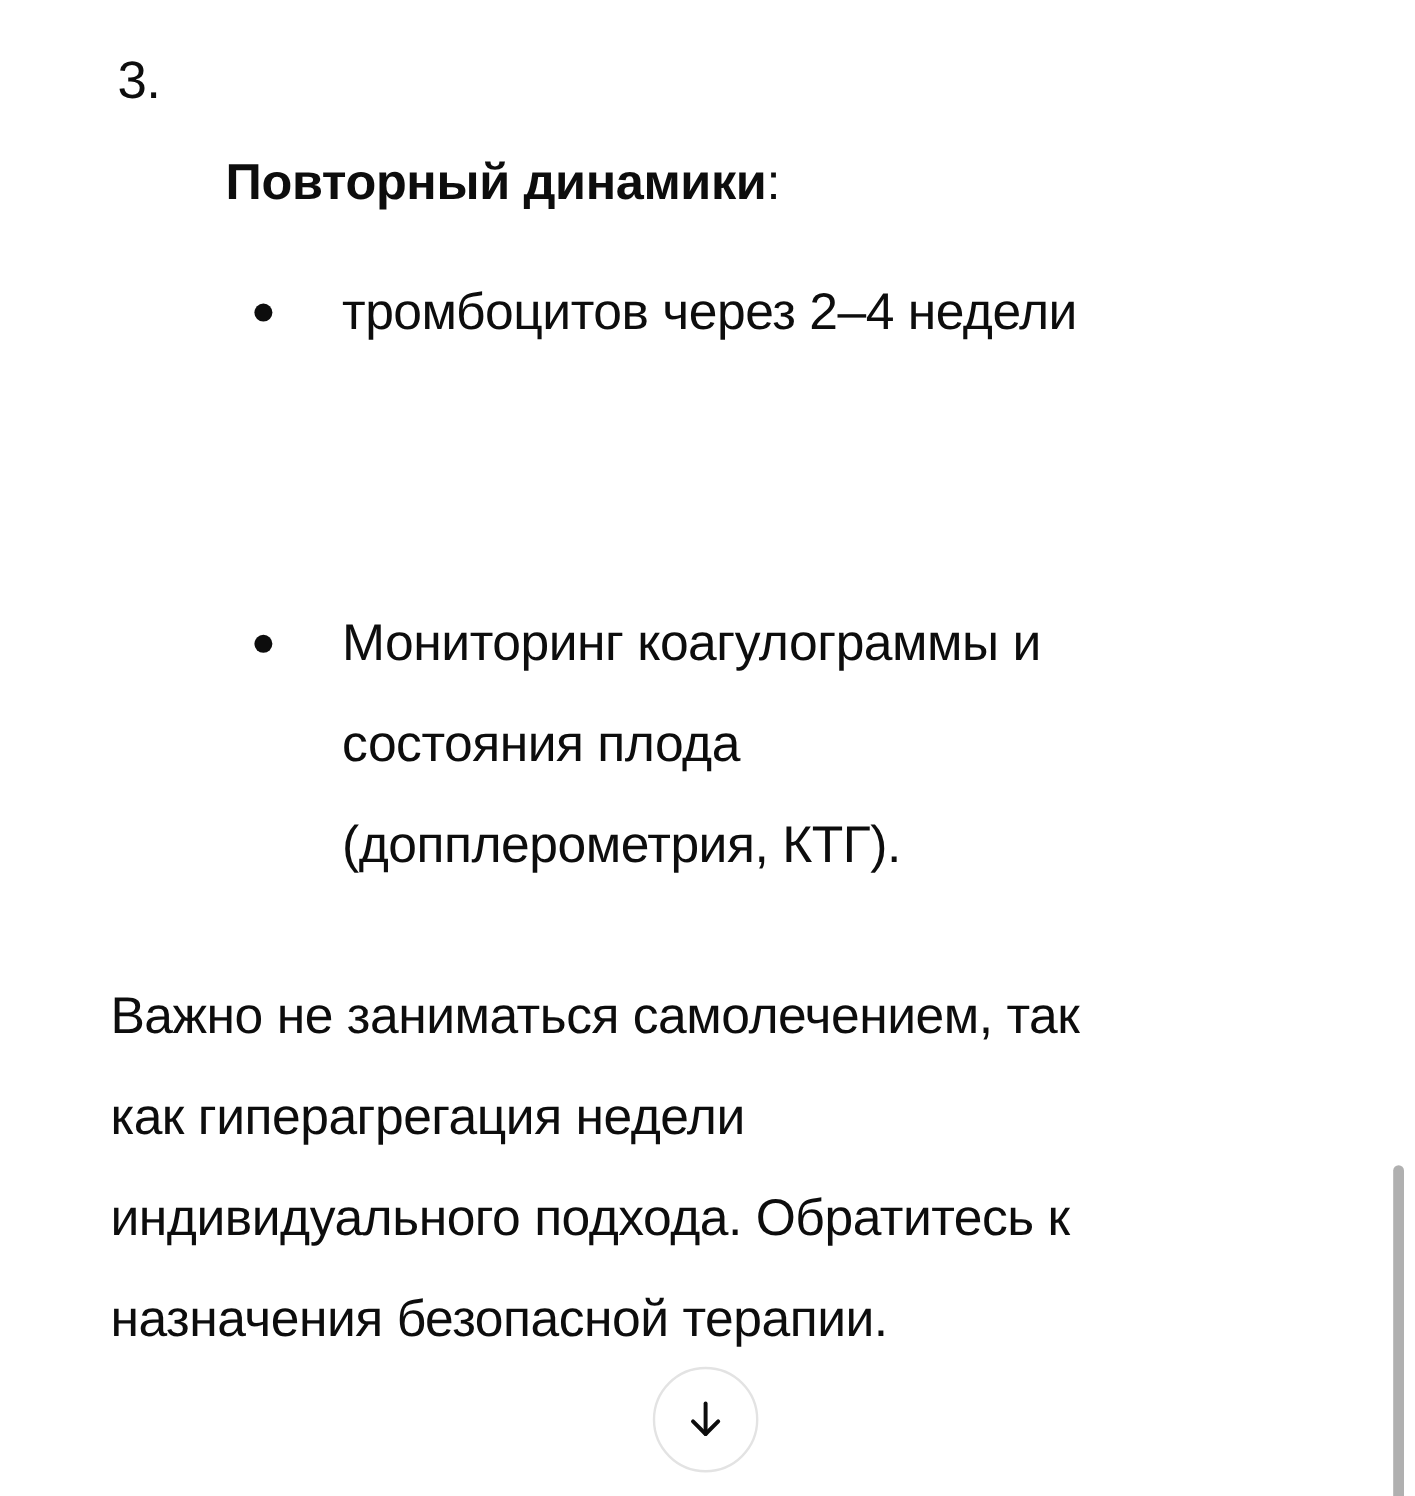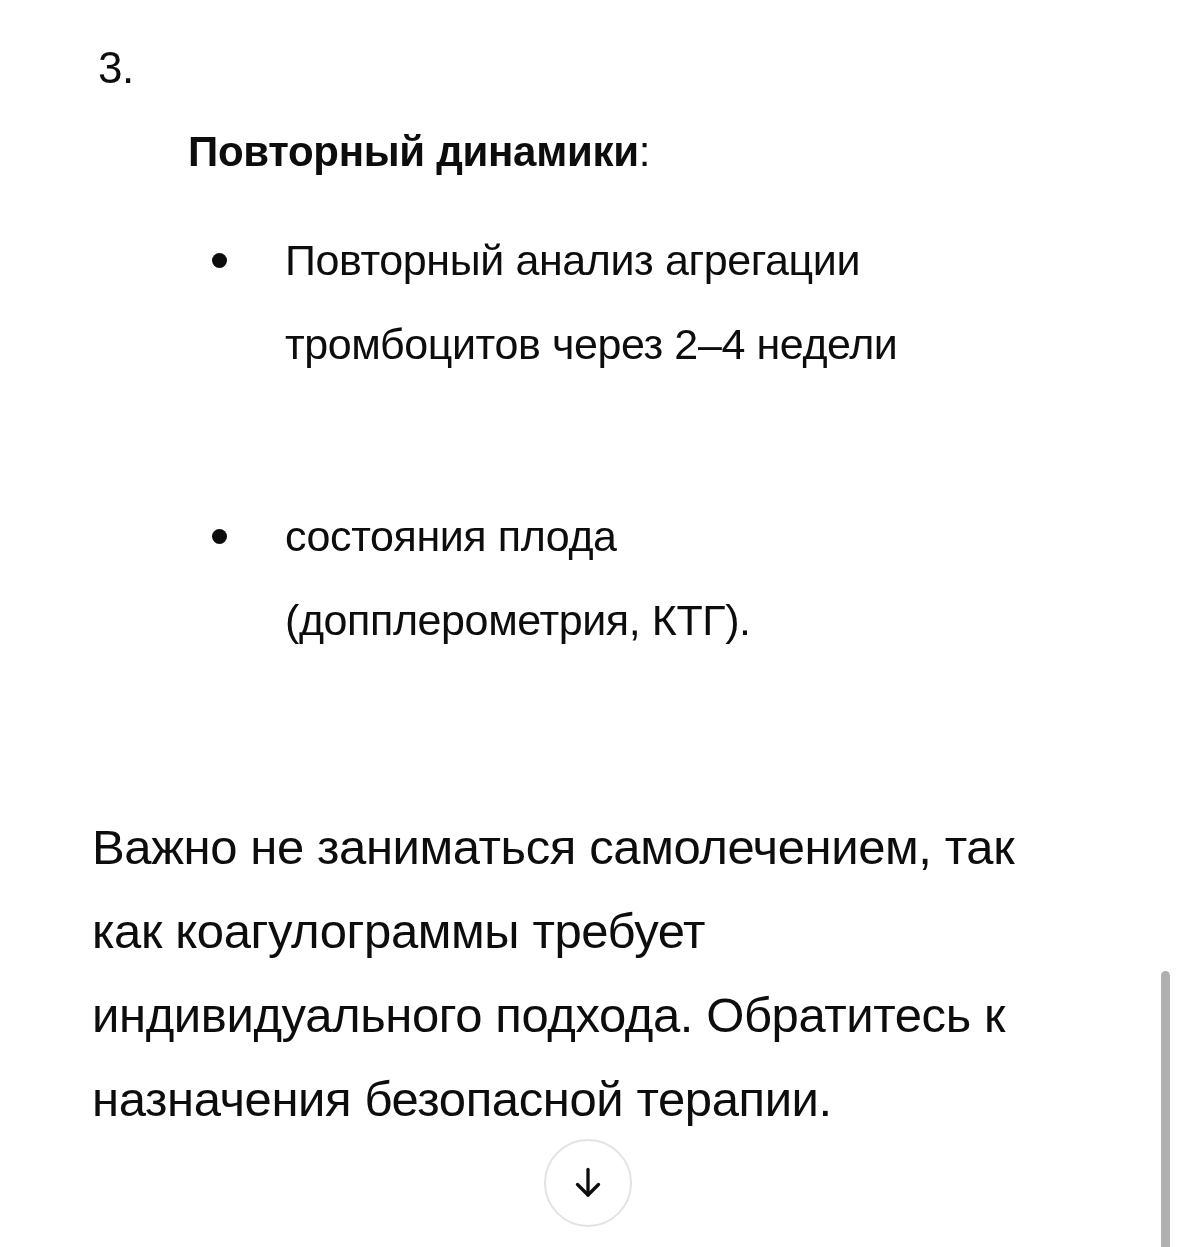--- a/index.html
+++ b/index.html
@@ -73,21 +73,21 @@
     }
     .bullet-text span {
       display: block;
       white-space: nowrap;
     }
     .paragraph {
       position: absolute;
       left: 92px;
       top: 805px;
       width: 1000px;
-      font-size: 49px;
+      font-size: 43px;
       line-height: 84px;
       letter-spacing: -0.4px;
     }
     .paragraph span {
       display: block;
       white-space: nowrap;
     }
     .scroll-down-button {
       position: absolute;
       left: 544px;
@@ -130,36 +130,36 @@
 <div class="content">
 
   <div class="list-number">3.</div>
 
   <div class="section-heading"><span>Повторный динамики</span><span class="colon">:</span></div>
 
   <ul class="bullets">
     <li class="bullet-item" style="top:0;">
       <span class="bullet-dot" style="top:253px;"></span>
       <div class="bullet-text" style="top:218px;">
-        <span>Повторный анализ агрегации</span>
         <span>тромбоцитов через 2–4 недели</span>
       </div>
     </li>
     <li class="bullet-item" style="top:0;">
       <span class="bullet-dot" style="top:529px;"></span>
       <div class="bullet-text" style="top:494px;">
+        <span>Мониторинг коагулограммы и</span>
         <span>состояния плода</span>
         <span>(допплерометрия, КТГ).</span>
       </div>
     </li>
   </ul>
 
   <div class="paragraph">
     <span>Важно не заниматься самолечением, так</span>
-    <span>как коагулограммы требует</span>
+    <span>как гиперагрегация недели</span>
     <span>индивидуального подхода. Обратитесь к</span>
     <span>назначения безопасной терапии.</span>
   </div>
 
 </div>
 
 <div class="scroll-down-button">
   <svg viewBox="0 0 24 24" fill="none" stroke="#0d0d0d" stroke-width="2.2" stroke-linecap="round" stroke-linejoin="round">
     <line x1="12" y1="3" x2="12" y2="20"></line>
     <polyline points="5,13 12,20 19,13"></polyline>

